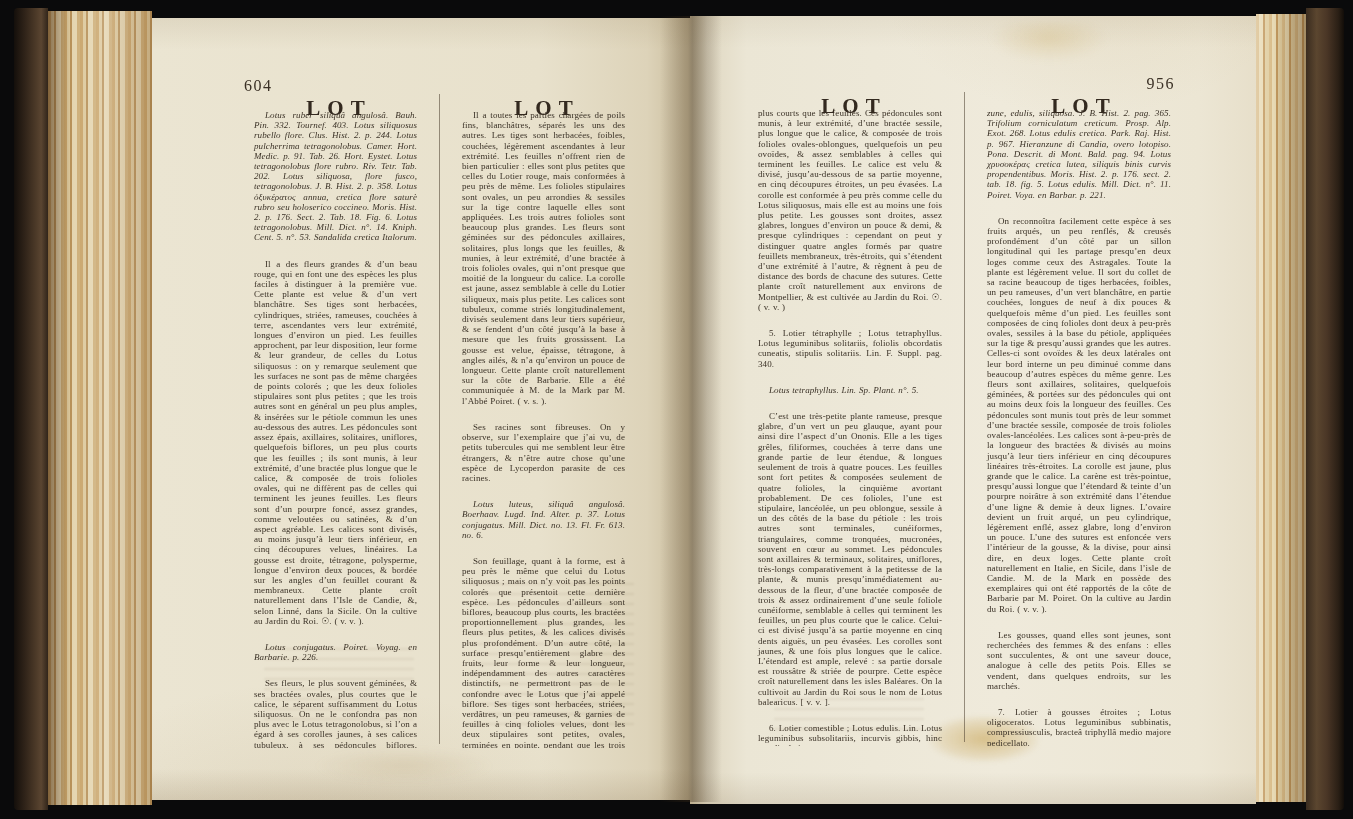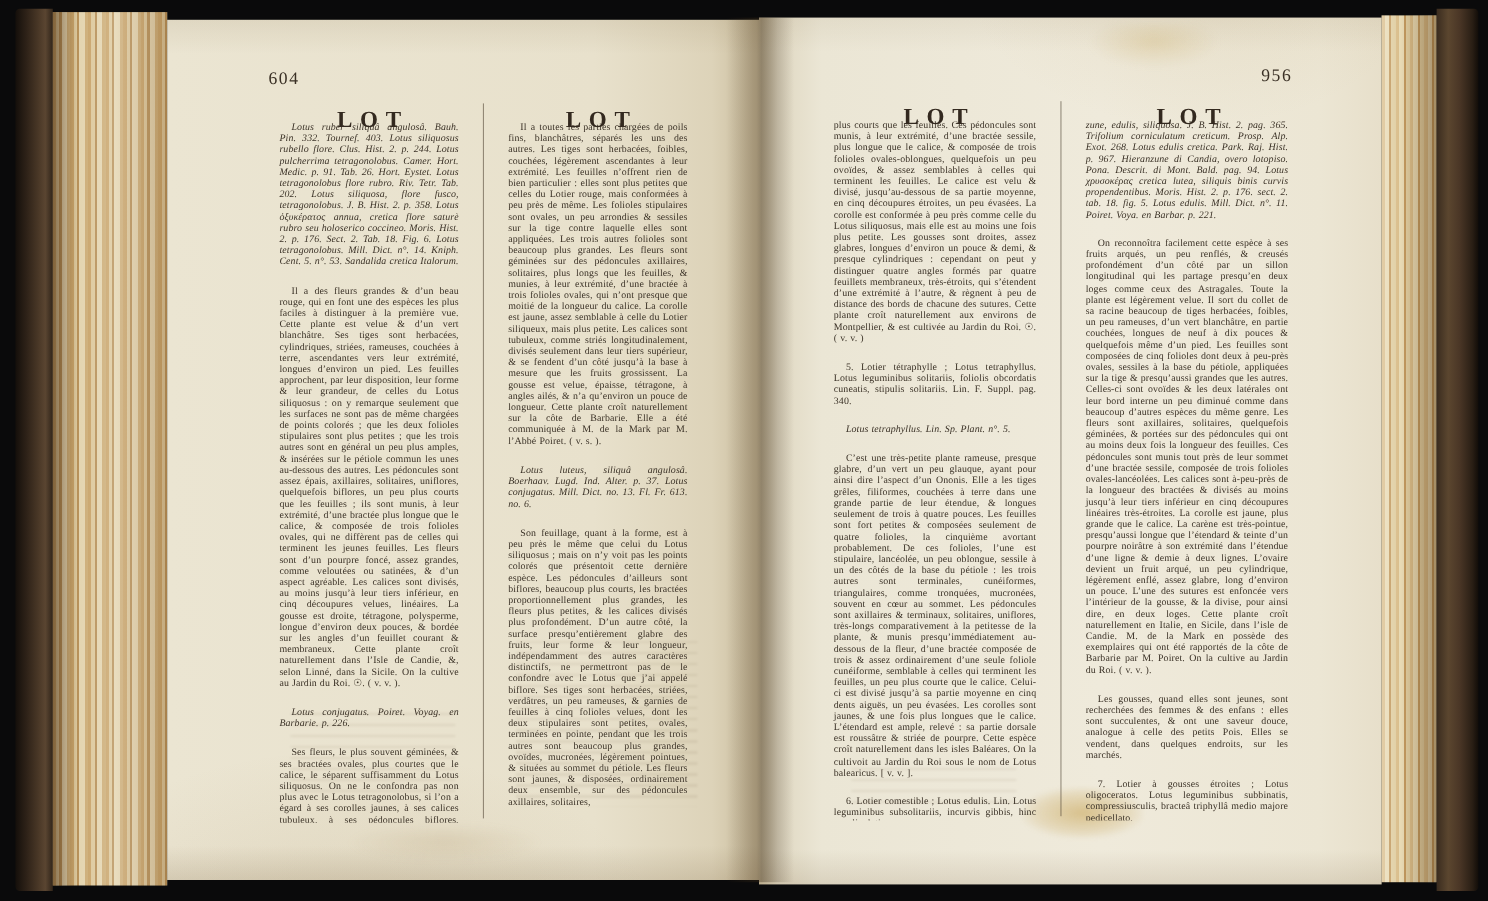--- a/index.html
+++ b/index.html
@@ -58,21 +58,21 @@
   .ghost-c{left:760px;top:690px;width:150px;height:40px;}
 
   
   .page-inner{position:absolute;color:#3a3126;}
   .inner-left{left:224px;top:52px;width:403px;}
   .inner-right{left:728px;top:50px;width:447px;}
   .head-row{position:relative;height:30px;margin-bottom:4px;}
   .head-cols{display:flex;gap:13px;}
   .head-cell{flex:1;text-align:center;font-size:21px;font-weight:bold;
     letter-spacing:7px;color:#33291f;padding-left:7px;margin-top:36px;}
-  .page-num{position:absolute;top:3px;font-size:16px;letter-spacing:1.5px;color:#3a3025;}
+  .page-num{position:absolute;top:17px;font-size:16px;letter-spacing:1.5px;color:#3a3025;}
   .page-num-left{left:6px;}
   .page-num-right{right:14px;}
 
   .cols{display:flex;}
   .col{overflow:hidden;height:654px;}
   .inner-left .col{width:195px;}
   .inner-right .col{width:216px;}
   .col-rule{width:1px;background:rgba(75,62,45,.55);margin:0 6px;height:650px;}
 
   .col p{margin:16px;font-size:9px;line-height:10.2px;text-align:justify;
@@ -115,20 +115,21 @@
     <div class="cols">
       <div class="col">
         <p class="syn indent">Lotus ruber siliquâ angulosâ. Bauh. Pin. 332. Tournef. 403. Lotus siliquosus rubello flore. Clus. Hist. 2. p. 244. Lotus pulcherrima tetragonolobus. Camer. Hort. Medic. p. 91. Tab. 26. Hort. Eystet. Lotus tetragonolobus flore rubro. Riv. Tetr. Tab. 202. Lotus siliquosa, flore fusco, tetragonolobus. J. B. Hist. 2. p. 358. Lotus ὀξυκέρατος annua, cretica flore saturè rubro seu holoserico coccineo. Moris. Hist. 2. p. 176. Sect. 2. Tab. 18. Fig. 6. Lotus tetragonolobus. Mill. Dict. n°. 14. Kniph. Cent. 5. n°. 53. Sandalida cretica Italorum.</p>
         <p class="indent space-small">Il a des fleurs grandes &amp; d’un beau rouge, qui en font une des espèces les plus faciles à distinguer à la première vue. Cette plante est velue &amp; d’un vert blanchâtre. Ses tiges sont herbacées, cylindriques, striées, rameuses, couchées à terre, ascendantes vers leur extrémité, longues d’environ un pied. Les feuilles approchent, par leur disposition, leur forme &amp; leur grandeur, de celles du Lotus siliquosus : on y remarque seulement que les surfaces ne sont pas de même chargées de points colorés ; que les deux folioles stipulaires sont plus petites ; que les trois autres sont en général un peu plus amples, &amp; insérées sur le pétiole commun les unes au-dessous des autres. Les pédoncules sont assez épais, axillaires, solitaires, uniflores, quelquefois biflores, un peu plus courts que les feuilles ; ils sont munis, à leur extrémité, d’une bractée plus longue que le calice, &amp; composée de trois folioles ovales, qui ne diffèrent pas de celles qui terminent les jeunes feuilles. Les fleurs sont d’un pourpre foncé, assez grandes, comme veloutées ou satinées, &amp; d’un aspect agréable. Les calices sont divisés, au moins jusqu’à leur tiers inférieur, en cinq découpures velues, linéaires. La gousse est droite, tétragone, polysperme, longue d’environ deux pouces, &amp; bordée sur les angles d’un feuillet courant &amp; membraneux. Cette plante croît naturellement dans l’Isle de Candie, &amp;, selon Linné, dans la Sicile. On la cultive au Jardin du Roi. ☉. ( v. v. ).</p>
         <p class="ref indent">Lotus conjugatus. Poiret. Voyag. en Barbarie. p. 226.</p>
         <p class="indent">Ses fleurs, le plus souvent géminées, &amp; ses bractées ovales, plus courtes que le calice, le séparent suffisamment du Lotus siliquosus. On ne le confondra pas non plus avec le Lotus tetragonolobus, si l’on a égard à ses corolles jaunes, à ses calices tubuleux, à ses pédoncules biflores, proportionnellement plus longs que dans cette dernière espèce.</p>
       </div>
       <div class="col-rule"></div>
       <div class="col">
         <p class="indent">Il a toutes les parties chargées de poils fins, blanchâtres, séparés les uns des autres. Les tiges sont herbacées, foibles, couchées, légèrement ascendantes à leur extrémité. Les feuilles n’offrent rien de bien particulier : elles sont plus petites que celles du Lotier rouge, mais conformées à peu près de même. Les folioles stipulaires sont ovales, un peu arrondies &amp; sessiles sur la tige contre laquelle elles sont appliquées. Les trois autres folioles sont beaucoup plus grandes. Les fleurs sont géminées sur des pédoncules axillaires, solitaires, plus longs que les feuilles, &amp; munies, à leur extrémité, d’une bractée à trois folioles ovales, qui n’ont presque que moitié de la longueur du calice. La corolle est jaune, assez semblable à celle du Lotier siliqueux, mais plus petite. Les calices sont tubuleux, comme striés longitudinalement, divisés seulement dans leur tiers supérieur, &amp; se fendent d’un côté jusqu’à la base à mesure que les fruits grossissent. La gousse est velue, épaisse, tétragone, à angles ailés, &amp; n’a qu’environ un pouce de longueur. Cette plante croît naturellement sur la côte de Barbarie. Elle a été communiquée à M. de la Mark par M. l’Abbé Poiret. ( v. s. ).</p>
+        <p class="indent space-small">Ses racines sont fibreuses. On y observe, sur l’exemplaire que j’ai vu, de petits tubercules qui me semblent leur être étrangers, &amp; n’être autre chose qu’une espèce de Lycoperdon parasite de ces racines.</p>
         <p class="ref indent">Lotus luteus, siliquâ angulosâ. Boerhaav. Lugd. Ind. Alter. p. 37. Lotus conjugatus. Mill. Dict. no. 13. Fl. Fr. 613. no. 6.</p>
         <p class="indent">Son feuillage, quant à la forme, est à peu près le même que celui du Lotus siliquosus ; mais on n’y voit pas les points colorés que présentoit cette dernière espèce. Les pédoncules d’ailleurs sont biflores, beaucoup plus courts, les bractées proportionnellement plus grandes, les fleurs plus petites, &amp; les calices divisés plus profondément. D’un autre côté, la surface presqu’entièrement glabre des fruits, leur forme &amp; leur longueur, indépendamment des autres caractères distinctifs, ne permettront pas de le confondre avec le Lotus que j’ai appelé biflore. Ses tiges sont herbacées, striées, verdâtres, un peu rameuses, &amp; garnies de feuilles à cinq folioles velues, dont les deux stipulaires sont petites, ovales, terminées en pointe, pendant que les trois autres sont beaucoup plus grandes, ovoïdes, mucronées, légèrement pointues, &amp; situées au sommet du pétiole. Les fleurs sont jaunes, &amp; disposées, ordinairement deux ensemble, sur des pédoncules axillaires, solitaires,</p>
       </div>
     </div>
   </div>
 
   <div class="page-inner inner-right">
     <div class="head-row">
       <div class="head-cols">
         <div class="head-cell">LOT</div>

